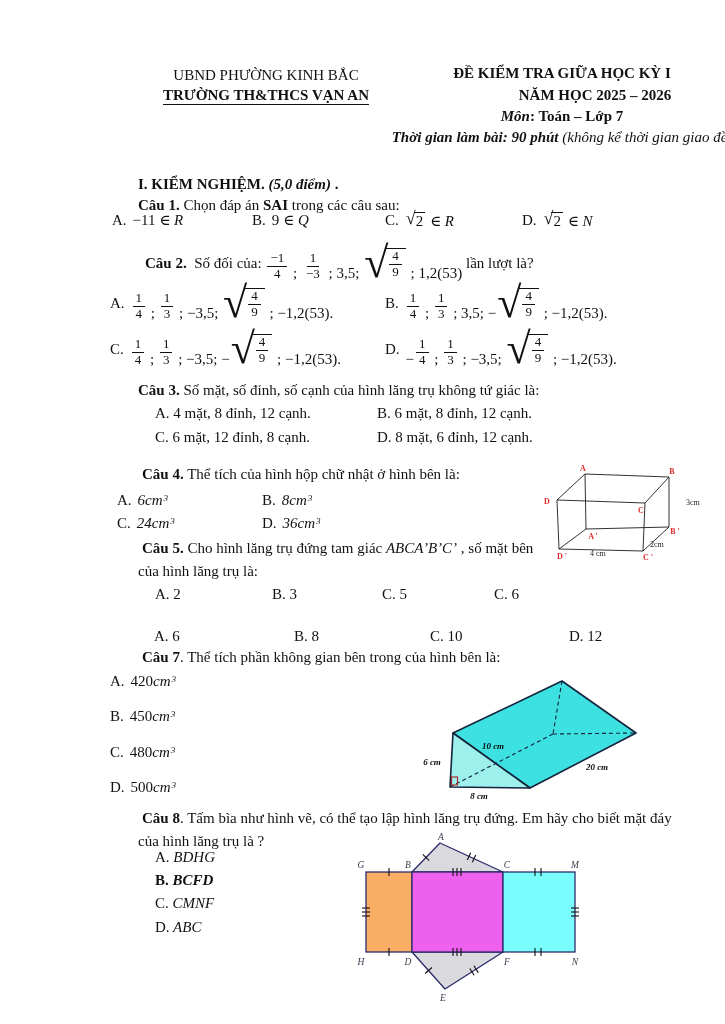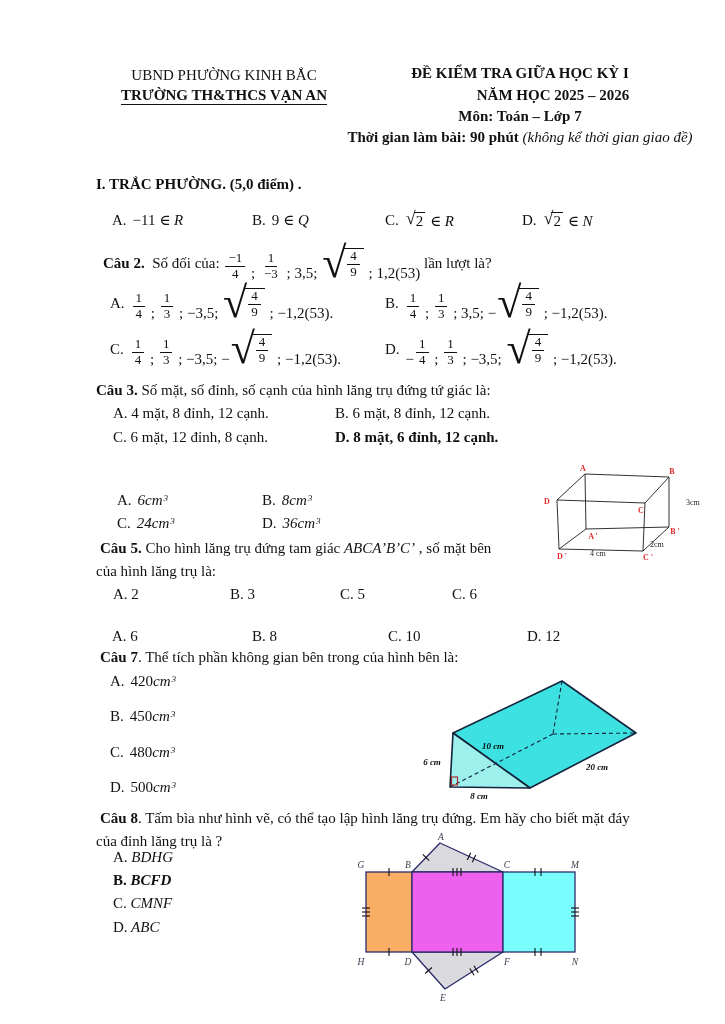--- a/index.html
+++ b/index.html
@@ -1,22 +1,22 @@
 <!DOCTYPE html>
 <html><head>
 <meta charset="utf-8">
 <style>
   html,body{margin:0;padding:0;background:#888;}
   .page{position:relative;width:725px;height:1024px;background:#ffffff;margin:0 auto;
         font-family:"Liberation Serif","DejaVu Serif",serif;font-size:15px;color:#111;overflow:hidden;}
-  .line{position:absolute;white-space:nowrap;}
+  .line{position:absolute;white-space:nowrap;margin-left:42px;}
   .c{text-align:center;}
   .b{font-weight:bold;}
   .i{font-style:italic;}
-  .bi{font-weight:bold;}
+  .bi{font-weight:bold;font-style:italic;}
   .ul{border-bottom:1.2px solid #111;padding-bottom:1px;}
   .fx{display:flex;align-items:center;}
   .fx > span{white-space:pre;}
   .opt{position:absolute;display:flex;align-items:center;white-space:nowrap;height:26px;}
   .tallrow{height:44px;}
   .olabel{margin-right:6px;white-space:pre;}
   .m{display:inline-flex;align-items:flex-end;}
   .mt{white-space:pre;}
   .mi{font-style:italic;white-space:pre;}
   .msup{font-size:9px;font-style:italic;align-self:flex-start;position:relative;top:1px;margin-left:1px;}
@@ -42,22 +42,23 @@
 
 <div class="page">
 
   <div class="line c" style="left:92px;top:67px;width:264px;">UBND PHƯỜNG KINH BẮC</div>
   <div class="line c b" style="left:325px;top:65px;width:390px;">ĐỀ KIỂM TRA GIỮA HỌC KỲ I</div>
   <div class="line c b" style="left:92px;top:87px;width:264px;"><span class="ul">TRƯỜNG TH&amp;THCS VẠN AN</span></div>
   <div class="line c b" style="left:342px;top:87px;width:390px;padding-left:16px;">NĂM HỌC 2025 – 2026</div>
   <div class="line c" style="left:325px;top:108px;width:390px;"><span class="bi">Môn</span><span class="b">: Toán – Lớp 7</span></div>
   <div class="line c" style="left:320px;top:129px;width:400px;"><span class="bi">Thời gian làm bài: 90 phút </span><span class="i">(không kể thời gian giao đề)</span></div>
 
-  <div class="line" style="left:96px;top:176px;"><span class="b">I. TRẮC PHƯỜNG.</span><span class="bi"> (5,0 điểm)</span><span class="b"> .</span></div>
-
+  <div class="line" style="left:96px;top:176px;"><span class="b">I. KIỂM NGHIỆM.</span><span class="bi"> (5,0 điểm)</span><span class="b"> .</span></div>
+
+  <div class="line" style="left:96px;top:197px;"><span class="b">Câu 1.</span><span> Chọn đáp án </span><span class="b">SAI</span><span> trong các câu sau:</span></div>
   <div class="opt" style="left:112px;top:207px;">
       <span class="olabel">A.</span>
       <span class="m">
         <span class="mt">−11 ∈ </span>
         <span class="mi">R</span>
       </span>
     </div>
   <div class="opt" style="left:252px;top:207px;">
       <span class="olabel">B.</span>
       <span class="m">
@@ -193,26 +194,27 @@
             <span class="mfrac">
               <span class="mnum">4</span>
               <span class="mden">9</span>
             </span>
           </span>
         </span>
         <span class="mt"> ; −1,2(53).</span>
       </span>
     </div>
 
-  <div class="line" style="left:96px;top:382px;"><span class="b">Câu 3.</span><span> Số mặt, số đỉnh, số cạnh của hình lăng trụ đứng tứ giác  là:</span></div>
+  <div class="line" style="left:96px;top:382px;"><span class="b">Câu 3.</span><span> Số mặt, số đỉnh, số cạnh của hình lăng trụ không tứ giác  là:</span></div>
   <div class="line" style="left:113px;top:405px;">A. 4 mặt, 8 đỉnh, 12 cạnh.</div>
   <div class="line" style="left:335px;top:405px;">B. 6 mặt, 8 đỉnh, 12 cạnh.</div>
   <div class="line" style="left:113px;top:429px;">C. 6 mặt, 12 đỉnh, 8 cạnh.</div>
-  <div class="line" style="left:335px;top:429px;font-weight:bold;">D. 8 mặt, 6 đỉnh, 12 cạnh.</div>
-
+  <div class="line" style="left:335px;top:429px;">D. 8 mặt, 6 đỉnh, 12 cạnh.</div>
+
+  <div class="line" style="left:100px;top:466px;"><span class="b">Câu 4.</span><span>  Thể tích của hình hộp chữ nhật ở hình bên là:</span></div>
   <div class="opt" style="left:117px;top:487px;">
       <span class="olabel">A.</span>
       <span class="m">
         <span class="mi">6cm</span>
         <span class="msup">3</span>
       </span>
     </div>
   <div class="opt" style="left:262px;top:487px;">
       <span class="olabel">B.</span>
       <span class="m">
@@ -318,21 +320,21 @@
     <rect x="451.5" y="777" width="6" height="8" fill="none" stroke-width="1.1" stroke="#b22222"></rect>
     <g class="prismlabel" text-anchor="middle">
       <text x="493" y="749">10 cm</text>
       <text x="432" y="765">6 cm</text>
       <text x="597" y="770">20 cm</text>
       <text x="479" y="799">8 cm</text>
     </g>
   </svg>
 
   <div class="line" style="left:100px;top:810px;"><span class="b">Câu 8</span><span>. Tấm bìa như hình vẽ, có thể tạo lập hình lăng trụ đứng. Em hãy cho biết mặt đáy</span></div>
-  <div class="line" style="left:96px;top:833px;">của đỉnh lăng trụ là ?</div>
+  <div class="line" style="left:96px;top:833px;">của hình lăng trụ là ?</div>
   <div class="line" style="left:113px;top:849px;"><span>A.</span><span class="i"> </span><span class="i">BDHG</span></div>
   <div class="line" style="left:113px;top:872px;font-weight:bold;"><span>B.</span><span class="i"> </span><span class="i">BCFD</span></div>
   <div class="line" style="left:113px;top:895px;"><span>C.</span><span class="i"> </span><span class="i">CMNF</span></div>
   <div class="line" style="left:113px;top:919px;"><span>D.</span><span class="i"> </span><span class="i">ABC</span></div>
 
   <svg style="left:348px;top:833px;" width="240" height="178" viewBox="348 833 240 178">
     <polygon points="412,872 440,843 503,872" stroke="#2b2b6b" stroke-width="1.3" stroke-linejoin="round" fill="#d9d9de"></polygon>
     <polygon points="412,952 445,989 503,952" stroke="#2b2b6b" stroke-width="1.3" stroke-linejoin="round" fill="#d9d9de"></polygon>
     <rect x="366" y="872" width="46" height="80" stroke="#2b2b6b" stroke-width="1.3" fill="#f8ae64"></rect>
     <rect x="412" y="872" width="91" height="80" stroke="#2b2b6b" stroke-width="1.3" fill="#ee61ee"></rect>

